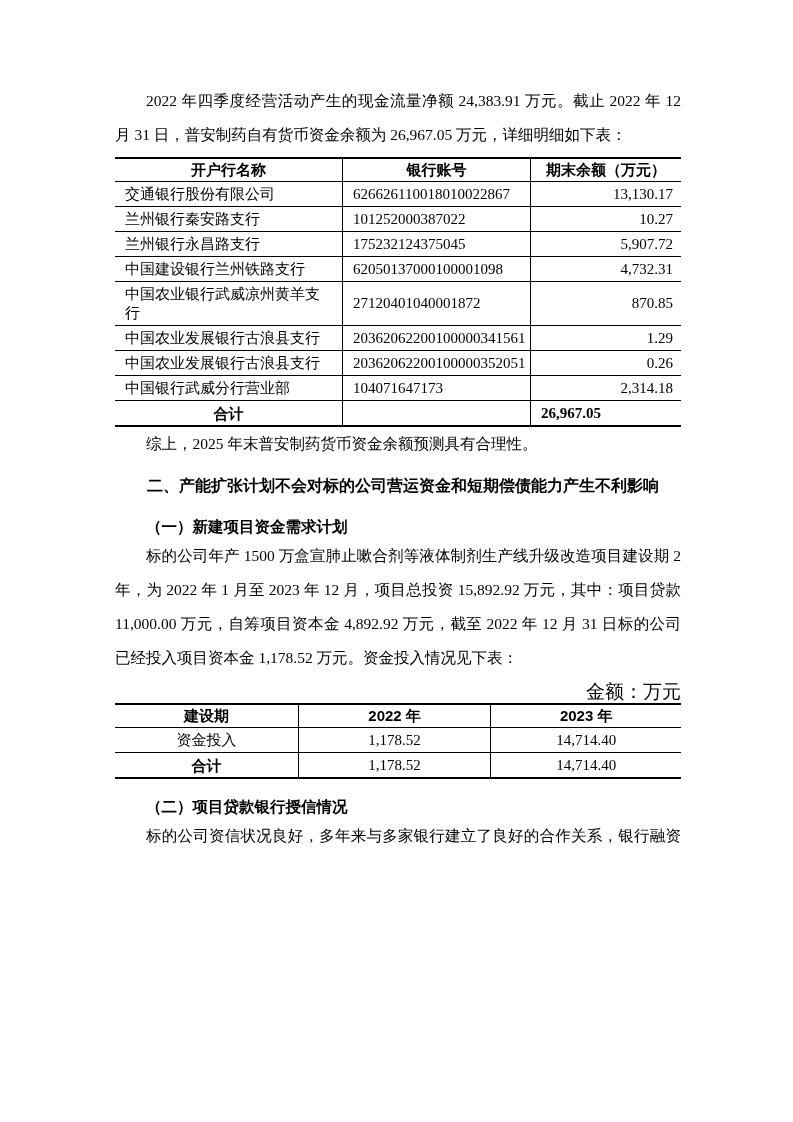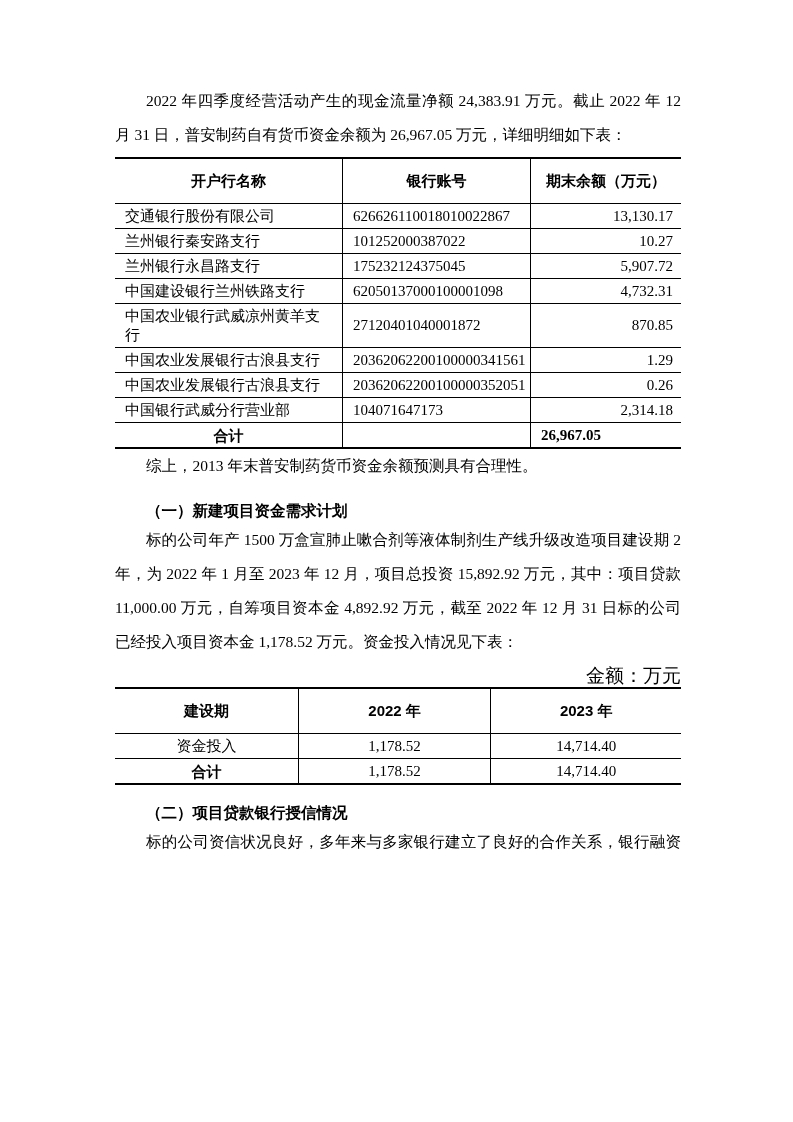--- a/index.html
+++ b/index.html
@@ -55,21 +55,21 @@
     border-collapse: collapse;
     border-top: 2.5px solid #000;
     border-bottom: 2.5px solid #000;
     table-layout: fixed;
   }
   table.tbl th {
     font-family: "Liberation Sans", "DejaVu Sans", sans-serif;
     font-weight: bold;
     font-size: 15px;
     line-height: 20px;
-    padding: 12px 4px;
+    padding: 1px 4px;
     text-align: center;
     border-bottom: 1.5px solid #000;
   }
   table.tbl td {
     font-size: 15px;
     line-height: 19px;
     padding: 2.5px 10px;
     border-bottom: 1px solid #000;
   }
   table.tbl th + th,
@@ -186,22 +186,23 @@
       </tbody>
     <tfoot>
       <tr>
         <td class="total-label">合计</td>
         <td></td>
         <td class="total-value al-right">26,967.05</td>
       </tr>
     </tfoot>
   </table>
 
-  <p class="body indent mt-para">综上，2013 年末普安制药货币资金余额预测具有合理性。</p>
-
+  <p class="body indent mt-para">综上，2025 年末普安制药货币资金余额预测具有合理性。</p>
+
+  <h2 class="sec">二、产能扩张计划不会对标的公司营运资金和短期偿债能力产生不利影响</h2>
 
   <h3 class="sub">（一）新建项目资金需求计划</h3>
 
   <p class="body indent mt-para">标的公司年产 1500 万盒宣肺止嗽合剂等液体制剂生产线升级改造项目建设期 2 年，为 2022 年 1 月至 2023 年 12 月，项目总投资 15,892.92 万元，其中：项目贷款 11,000.00 万元，自筹项目资本金 4,892.92 万元，截至 2022 年 12 月 31 日标的公司已经投入项目资本金 1,178.52 万元。资金投入情况见下表：</p>
 
   <div class="unit-note">金额：万元</div>
 
   <table class="tbl tbl2">
     <colgroup>
         <col class="c1">

